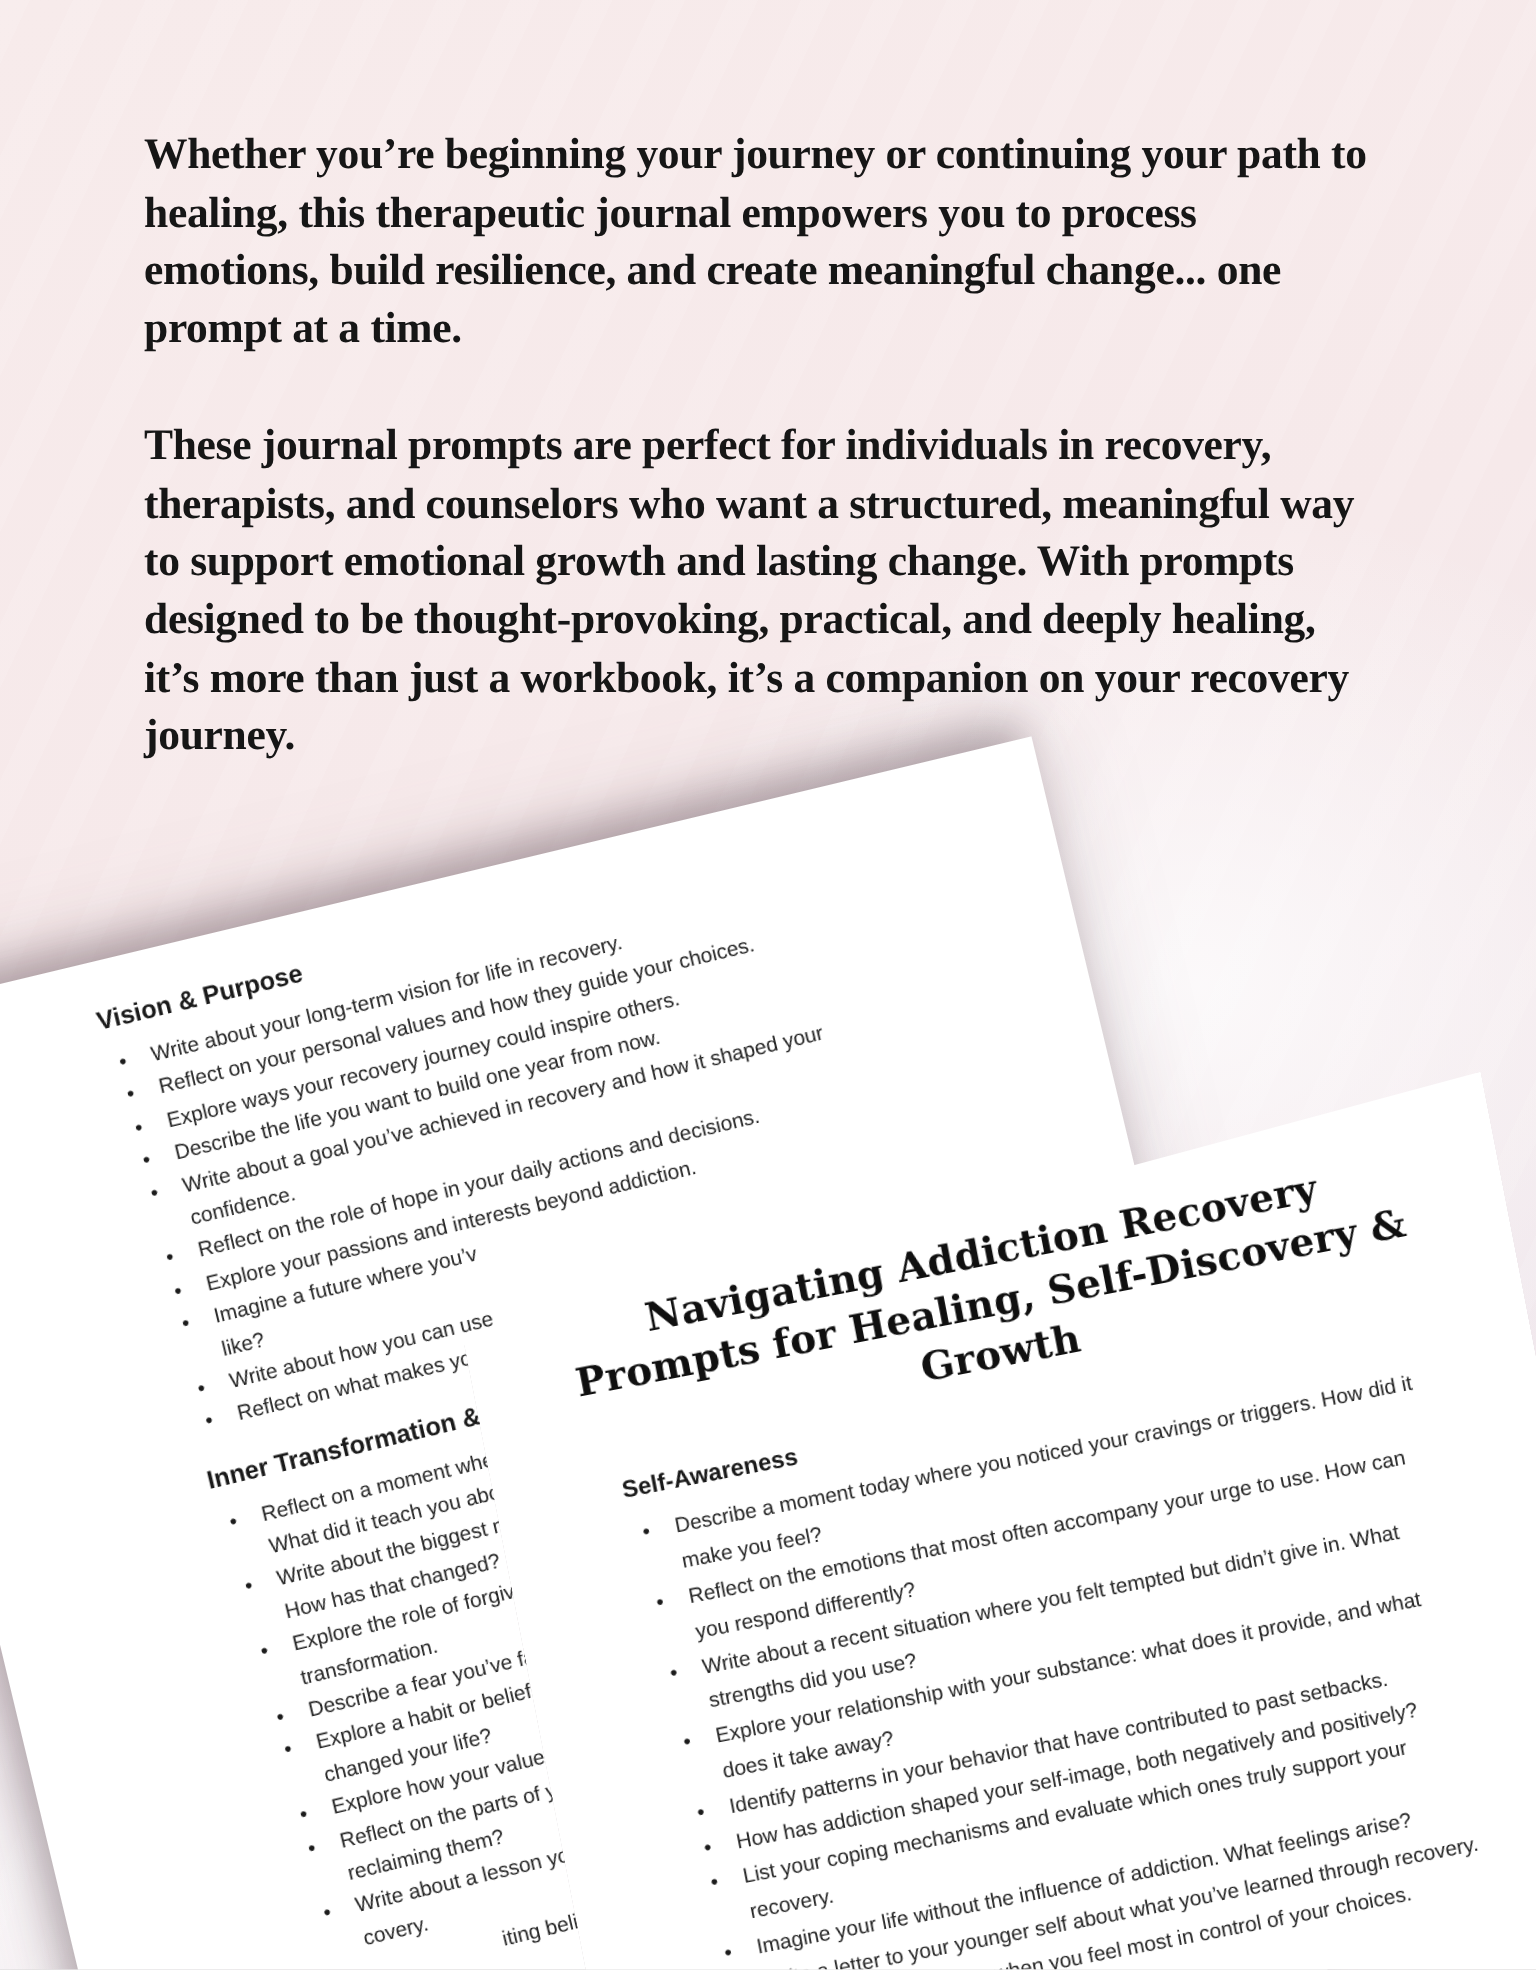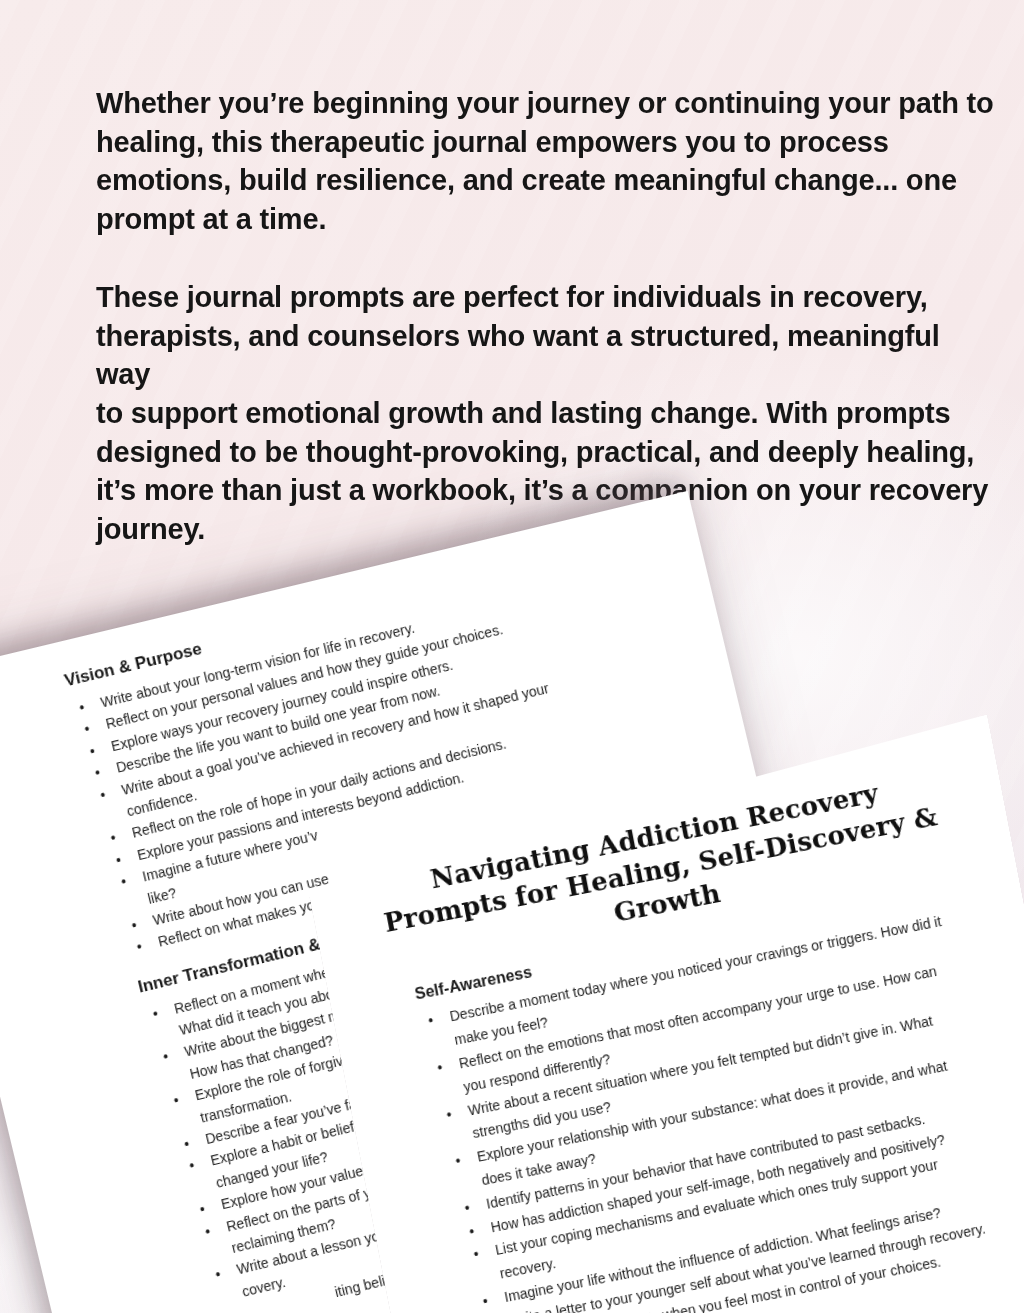--- a/index.html
+++ b/index.html
@@ -28,20 +28,21 @@
     left:96px; top:84px; width:900px;
     color:#161616;
     font-weight:700;
     font-size:29px;
     line-height:1.33;
     letter-spacing:-0.2px;
   }
   .intro p{
     margin:0 0 40px 0;
     white-space:pre-line;
+    font-family:Liberation Serif, serif;
   }
 
   
   .page{
     position:absolute;
     background:#ffffff;
     color:#242424;
     transform-origin:0 0;
   }
   .page-back{

